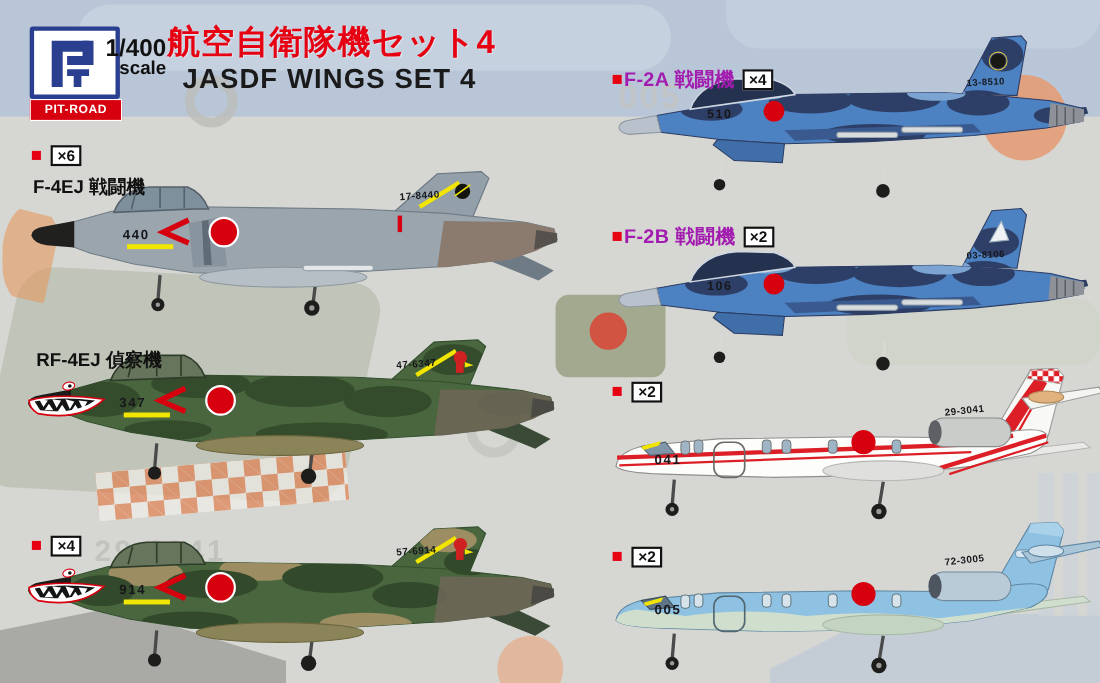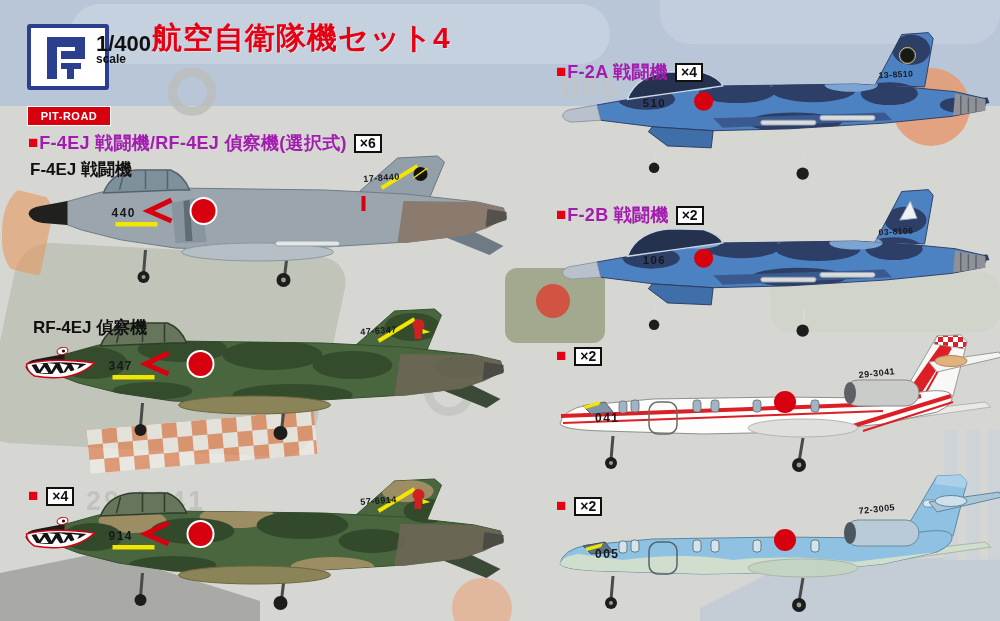--- a/index.html
+++ b/index.html
@@ -17,27 +17,27 @@
         background-image:
           linear-gradient(45deg,#e2804f 25%,transparent 25%,transparent 75%,#e2804f 75%),
           linear-gradient(45deg,#e2804f 25%,transparent 25%,transparent 75%,#e2804f 75%);
         background-position:0 0,15px 15px;background-size:30px 30px;}
   .ring{position:absolute;border-radius:50%;border:9px solid #bcbdb9;opacity:.8;}
   .blob{position:absolute;opacity:.6;}
   
   .logo{position:absolute;left:27px;top:24px;width:80px;z-index:6;}
   .logo-box{width:74px;height:58px;background:#fff;border:4px solid #2a3f8f;border-radius:3px;
         display:flex;align-items:center;justify-content:center;}
-  .logo-bar{margin-top:16px;width:82px;height:18px;background:#d7000f;color:#fff;
+  .logo-bar{margin-top:0;width:82px;height:18px;background:#d7000f;color:#fff;
         font-weight:bold;font-size:11px;letter-spacing:.5px;display:flex;
         align-items:center;justify-content:center;border:1px solid #fff;}
   .scale{position:absolute;left:96px;top:34px;color:#101010;font-weight:bold;z-index:6;
         line-height:.92;text-align:left;}
   .scale .l1{font-size:22px;display:block;}
-  .scale .l2{font-size:12px;display:block;}
+  .scale .l2{font-size:17px;display:block;text-align:right;}
   .title-jp{position:absolute;left:152px;top:18px;font-size:30px;font-weight:bold;
         color:#e60012;letter-spacing:1px;z-index:6;white-space:nowrap;
         text-shadow:1px 1px 0 rgba(255,255,255,.4);}
   .title-en{position:absolute;left:166px;top:58px;font-size:25px;font-weight:bold;
         color:#1a1a1a;letter-spacing:1px;z-index:6;white-space:nowrap;}
   
   .sec{position:absolute;display:flex;align-items:center;white-space:nowrap;z-index:8;}
   .sec .bullet{color:#e60012;font-size:17px;margin-right:1px;}
   .sec .lab{color:#a21caf;font-weight:bold;font-size:18px;letter-spacing:.3px;}
   .sec .cnt{margin-left:7px;background:#fff;border:2px solid #101010;color:#101010;
@@ -83,24 +83,24 @@
         <path d="M20,30 L40,30 L40,36 L33,36 L33,46 L26,46 L26,36 L20,36 Z" fill="#2a3f8f"></path>
       </svg>
     </div>
     <div class="logo-bar">PIT-ROAD</div>
   </div>
   <div class="scale">
     <span class="l1">1/400</span>
     <span class="l2">scale</span>
   </div>
   <div class="title-jp">航空自衛隊機セット4</div>
+  <div class="title-en">JASDF WINGS SET 4</div>
 
   <div class="sec" style="left:28px;top:131px;">
     <span class="bullet">■</span>
-    <span class="lab">F-4EJ 戦闘機/RF-4EJ 偵察機(選択式)</span>
     <span class="cnt">×6</span>
   </div>
   <div class="sub" style="left:30px;top:158px;text-align:center;">F-4EJ 戦闘機</div>
   <div class="sub" style="left:33px;top:316px;">RF-4EJ 偵察機</div>
   <div class="sec" style="left:28px;top:486px;">
     <span class="bullet">■</span>
     <span class="cnt">×4</span>
   </div>
   <div class="sec" style="left:556px;top:60px;">
     <span class="bullet">■</span>

